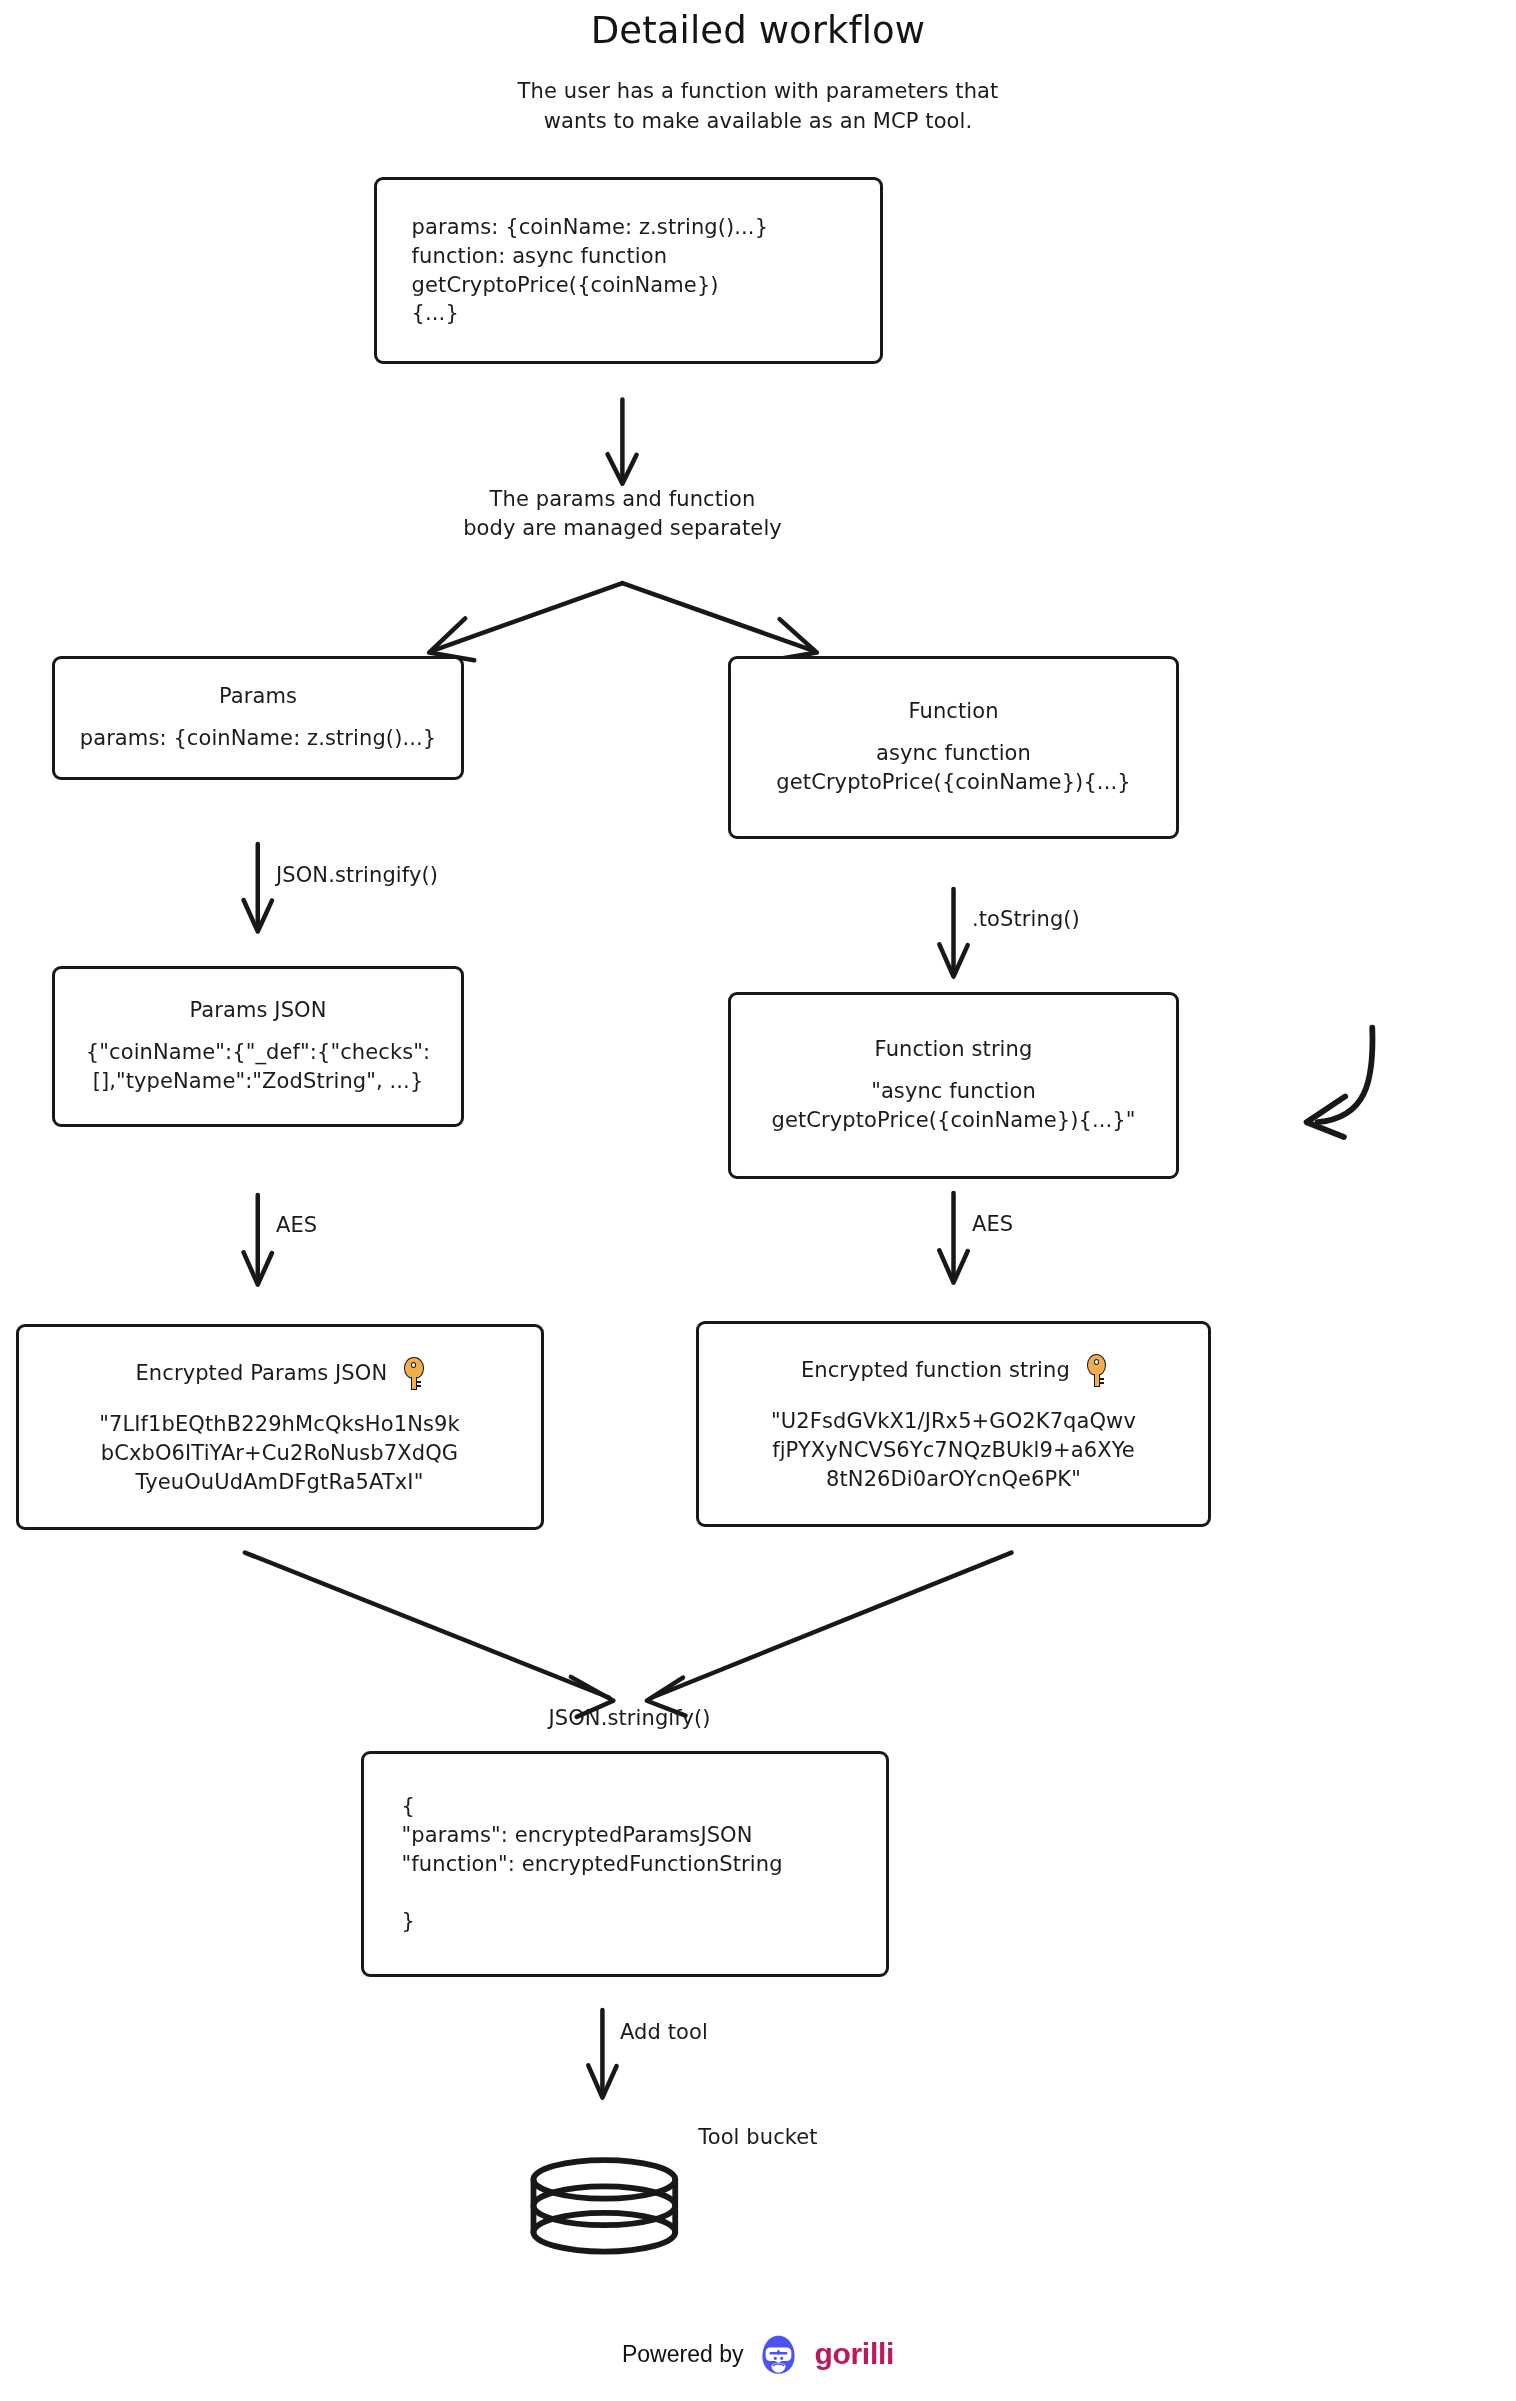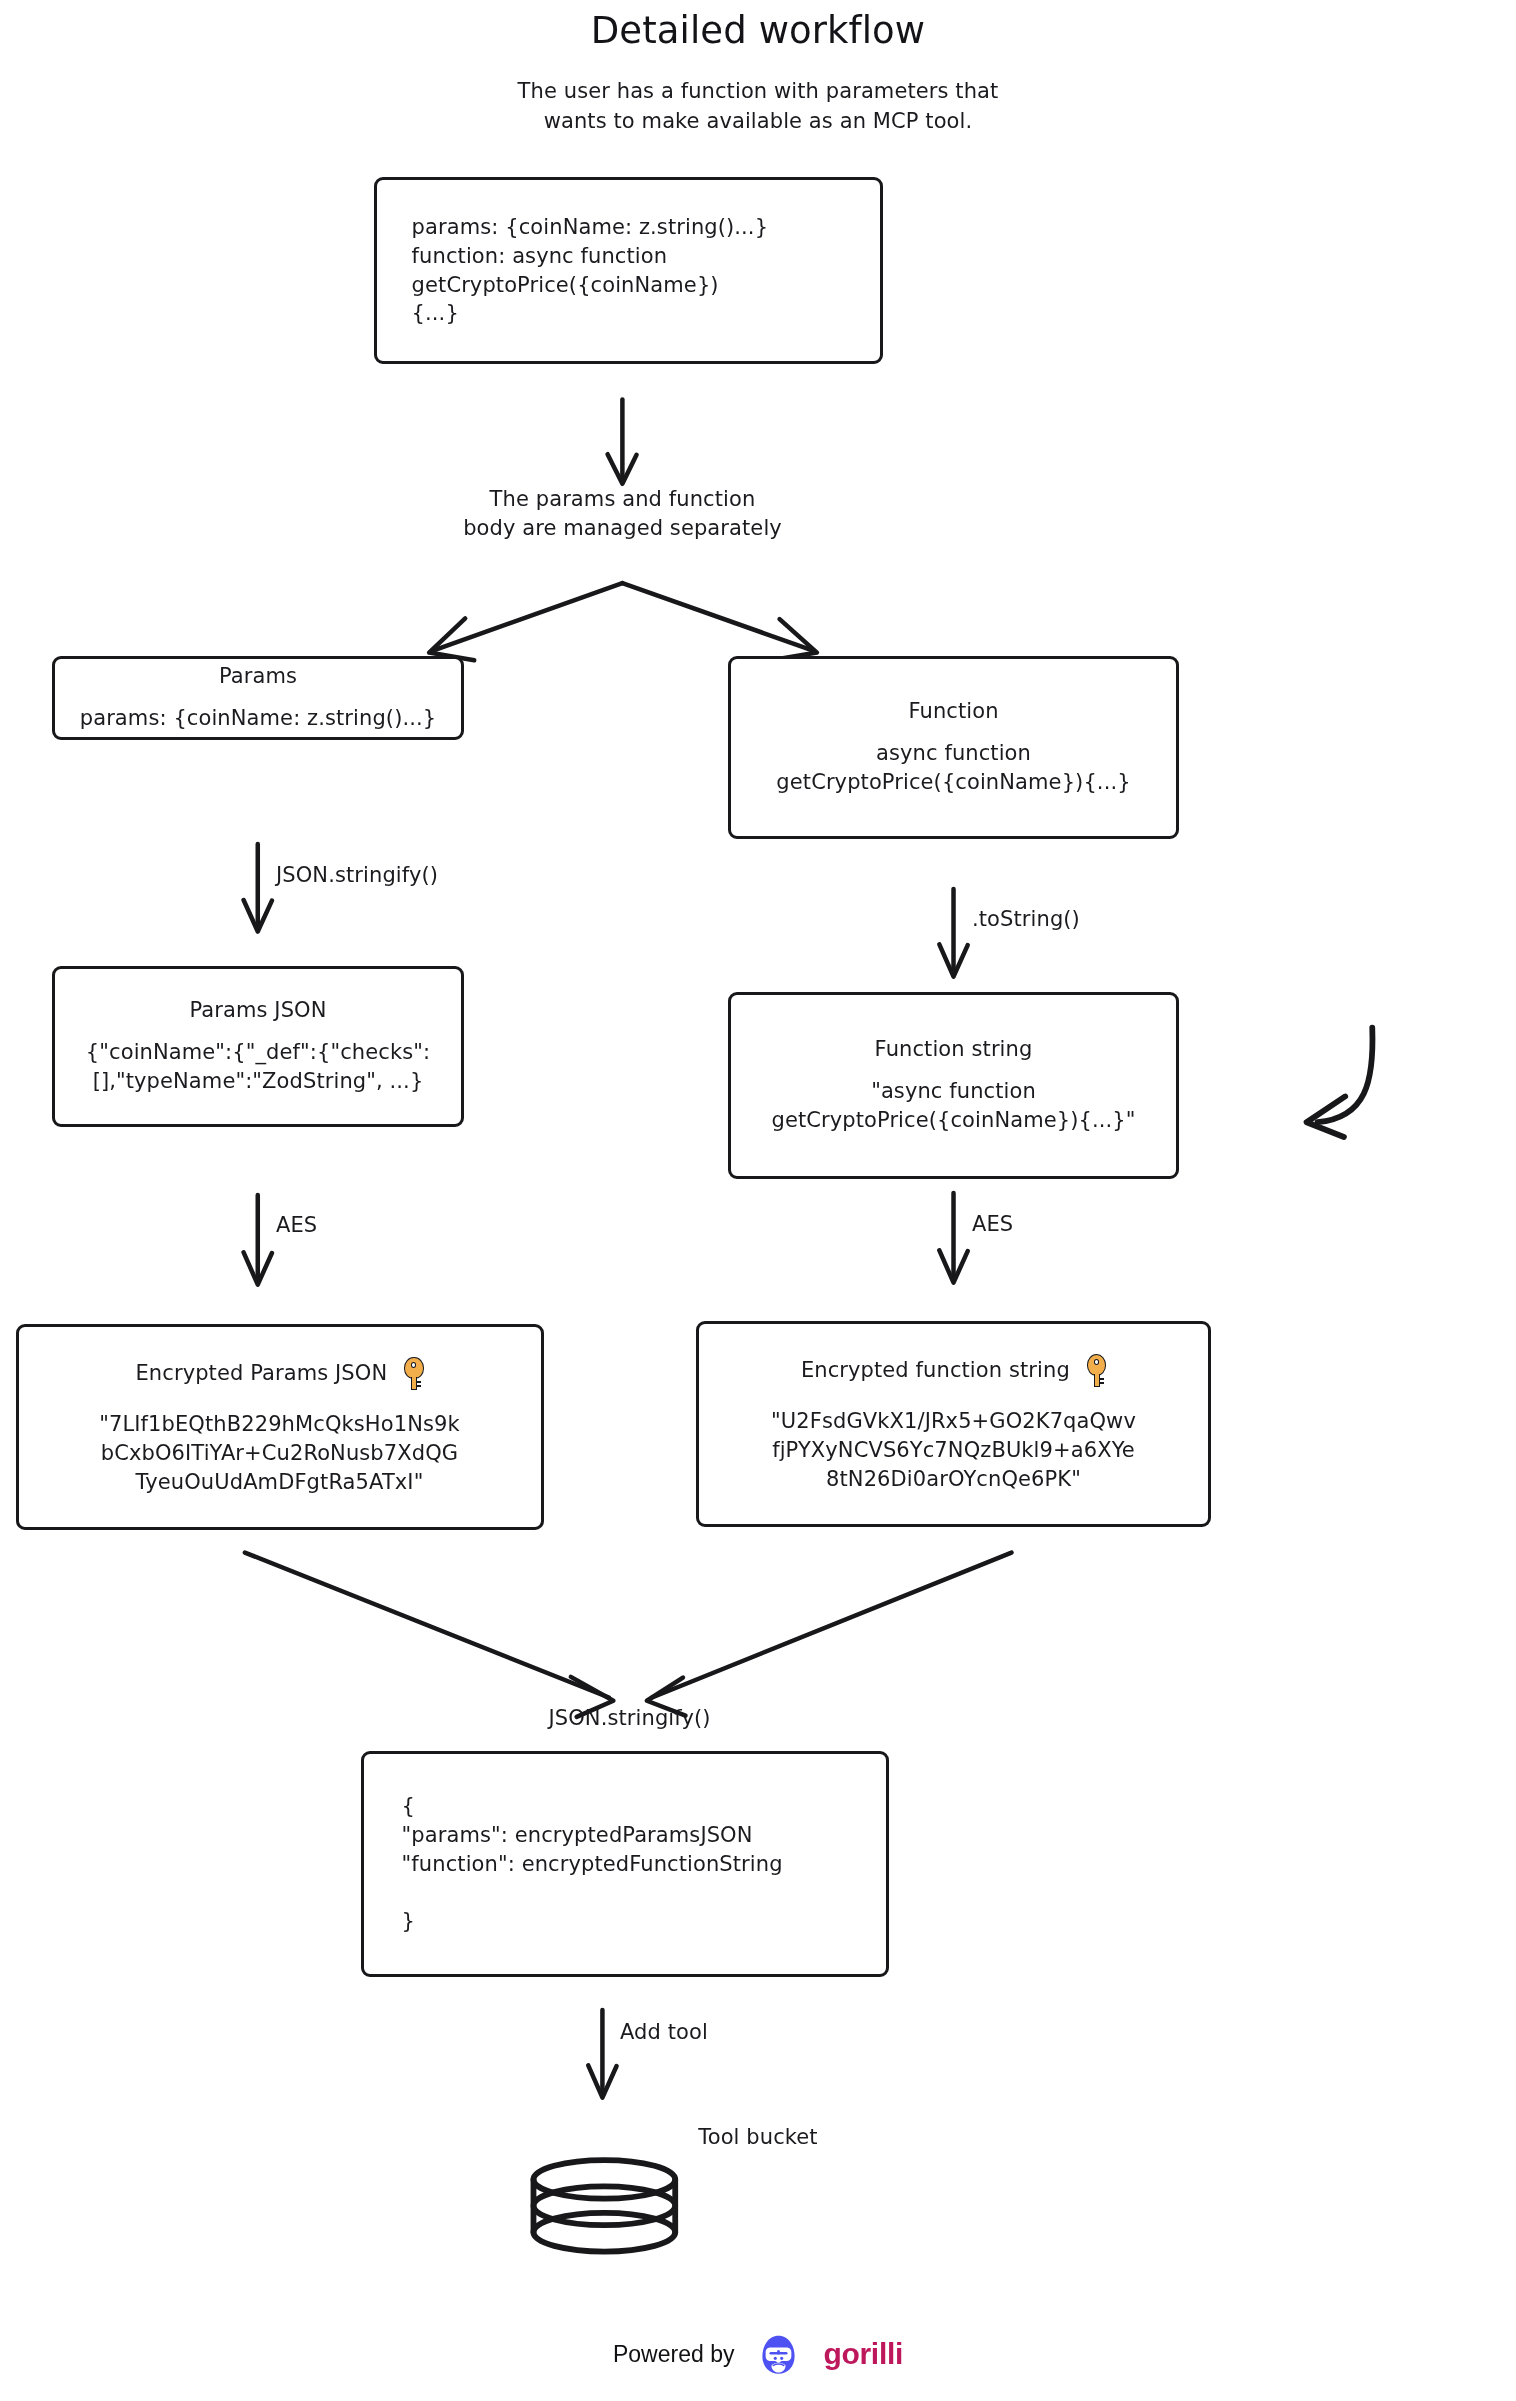--- a/index.html
+++ b/index.html
@@ -168,21 +168,21 @@
   }
 
   
   #footer {
     position: absolute;
     left: 0; right: 0;
     bottom: 24.5px;
     display: flex;
     align-items: center;
     justify-content: center;
-    gap: 22px;
+    gap: 13px;
   }
   #footer .powered {
     font-family: "Liberation Sans", sans-serif;
     font-size: 23px;
     color: #111114;
   }
   #footer .brand {
     font-family: "Liberation Sans", sans-serif;
     font-size: 30px;
     font-weight: 700;
@@ -273,21 +273,21 @@
   <div class="box hand no-title" style="left:374px; top:177px; width:509px; height:187px;">
     <div class="box-body" style="text-align:left; width:100%; padding-left:23px; box-sizing:border-box;">params: {coinName: z.string()...}
 function: async function
             getCryptoPrice({coinName})
             {...}</div>
   </div>
 
   <div class="flow-label hand center" style="left:365px; top:485px; width:515px;">The params and function
 body are managed separately</div>
 
-  <div class="box hand" style="left:52px; top:656px; width:412px; height:84px;">
+  <div class="box hand" style="left:52px; top:656px; width:412px; height:124px;">
     <div class="box-title">Params</div>
     <div class="box-body">params: {coinName: z.string()...}</div>
   </div>
 
   <div class="box hand" style="left:728px; top:656px; width:451px; height:183px;">
     <div class="box-title">Function</div>
     <div class="box-body">async function
 getCryptoPrice({coinName}){...}</div>
   </div>
 

